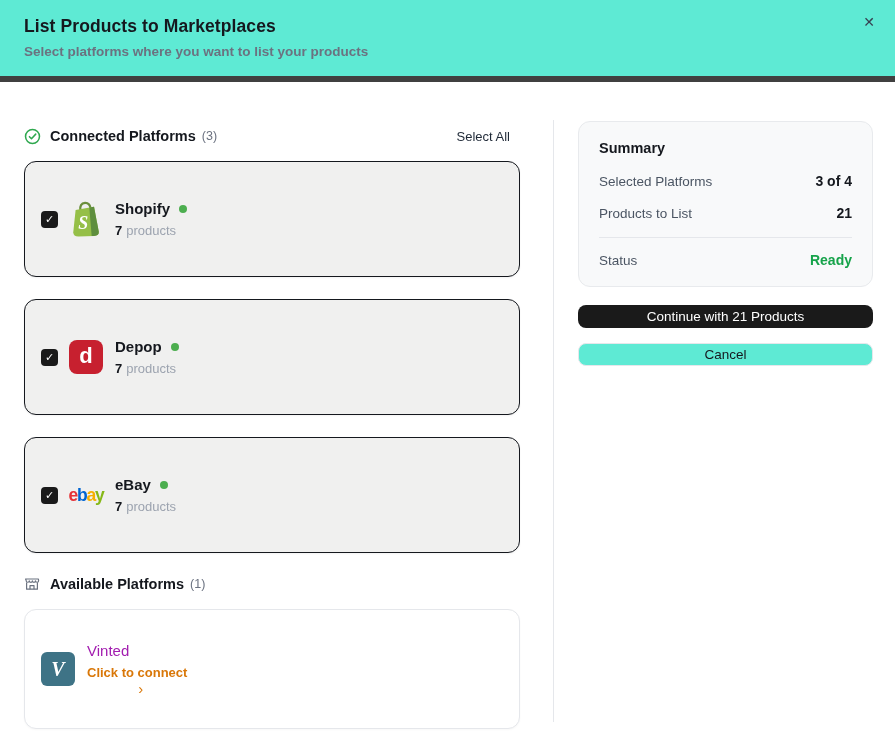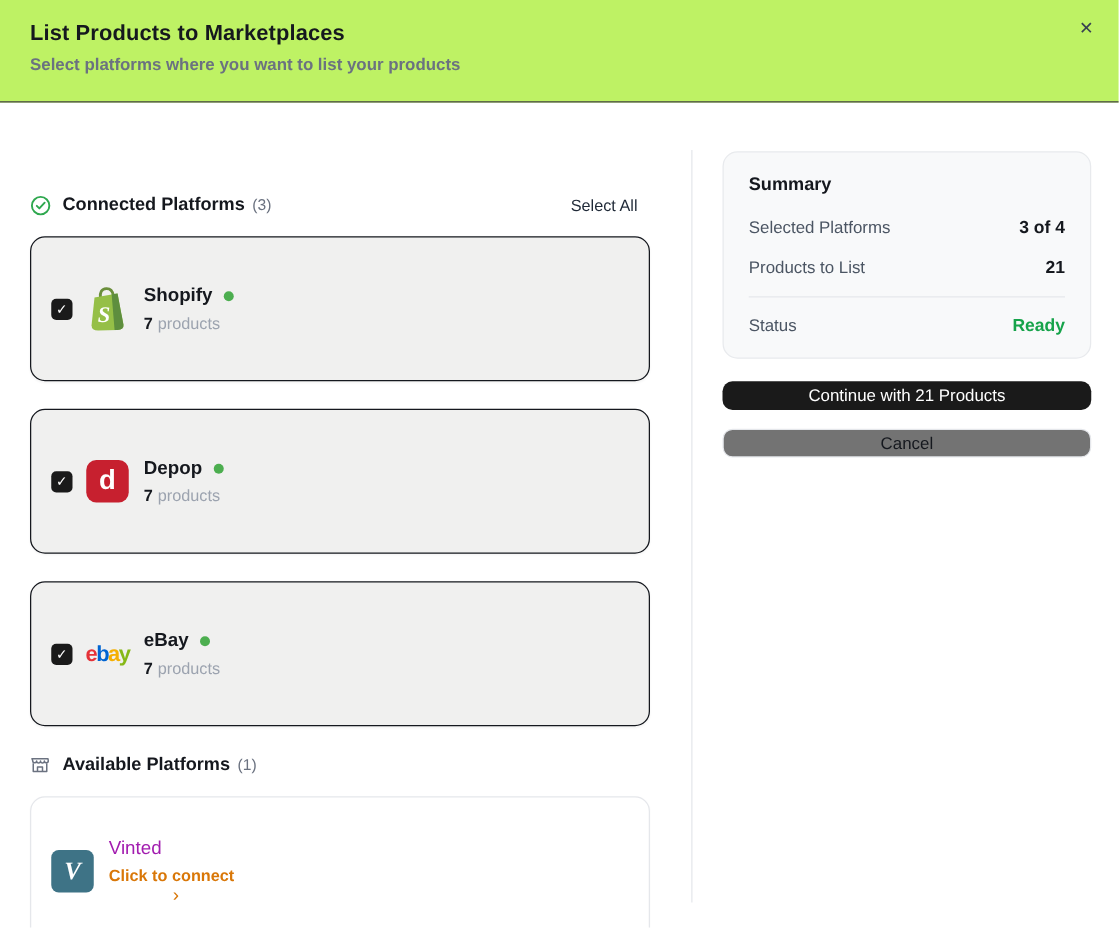--- a/index.html
+++ b/index.html
@@ -1,37 +1,37 @@
 <!DOCTYPE html>
 <html><head>
 <meta charset="utf-8">
 <style>
   * { margin:0; padding:0; box-sizing:border-box; }
   html,body { width:895px; height:742px; background:#ffffff; overflow:hidden;
     font-family:"Liberation Sans","DejaVu Sans",sans-serif; color:#111827; }
 
   
-  .modal-header { position:relative; height:82px; background:#bef264;
-    border-bottom:1px solid #404040; padding:16px 24px 0 24px; }
+  .modal-header { position:relative; height:82px; background:#5eead4;
+    border-bottom:6px solid #404040; padding:16px 24px 0 24px; }
   .modal-title { font-size:17.5px; font-weight:bold; color:#15181e; letter-spacing:.1px; }
   .modal-subtitle { margin-top:7px; font-size:13.5px; color:#6b7280;font-weight:bold; }
   .close-btn { position:absolute; top:10px; right:14px; width:24px; height:24px;
     display:flex; align-items:center; justify-content:center; font-size:14px;
     color:#374151; cursor:pointer; background:none; border:none; }
 
   
   .content { position:relative; display:flex; height:660px; }
   .v-divider { position:absolute; left:553px; top:38px; width:1px; height:602px;
     background:#e5e7eb; }
   .left-col { width:553px; padding:45px 0 0 24px; }
   .left-inner { width:496px; }
   .right-col { flex:1; padding:39px 22px 0 25px; }
 
   
-  .section-head { display:flex; align-items:center; height:18px; margin-bottom:16px;margin-top:28px; }
+  .section-head { display:flex; align-items:center; height:18px; margin-bottom:16px; }
   .section-head .sec-icon { width:17px; height:17px; margin-right:9px; flex:0 0 auto; }
   .sec-title { font-size:14.5px; font-weight:bold; color:#15181e; }
   .sec-count { font-size:12.5px; color:#6b7280; margin-left:6px; }
   .select-all { margin-left:auto; margin-right:10px; font-size:13px; color:#1f2937;
     cursor:pointer; background:none; border:none; font-family:inherit; }
 
   
   .platform-card { width:496px; height:116px; border:1px solid #15181e; border-radius:12px;
     background:#f0f0ef; display:flex; align-items:center; padding:0 16px;
     margin-bottom:22px; cursor:pointer; box-shadow:0 1px 2px rgba(0,0,0,.05); }
@@ -78,21 +78,21 @@
   .sum-label { font-size:13.5px; color:#4b5563; }
   .sum-value { font-size:14px; font-weight:bold; color:#15181e; }
   .sum-divider { height:1px; background:#e5e7eb; margin:15px 0 14px 0; }
   .sum-row.status { margin-bottom:2px; }
   .sum-value.ready { color:#16a34a; font-weight:bold; }
 
   
   .btn { display:block; width:100%; height:23px; border-radius:8px; font-size:13.5px;
     font-family:inherit; cursor:pointer; }
   .btn-continue { margin-top:18px; background:#1a1a1a; color:#ffffff; border:none; }
-  .btn-cancel { margin-top:15px; background:#737373; color:#15181e;
+  .btn-cancel { margin-top:15px; background:#5eead4; color:#15181e;
     border:1px solid #e5e7eb; }
 </style>
 </head>
 <body>
 
 <div>
 
   <div class="modal-header">
     <div class="modal-title">List Products to Marketplaces</div>
     <div class="modal-subtitle">Select platforms where you want to list your products</div>

